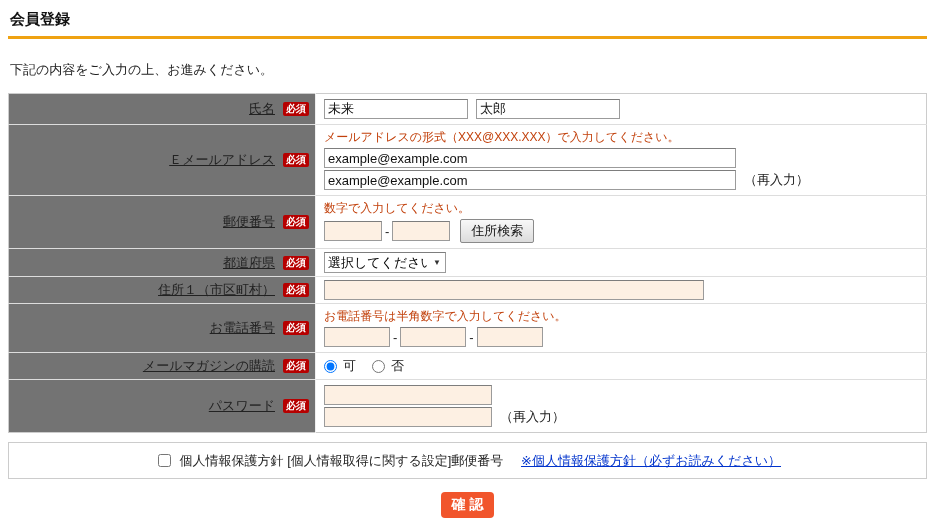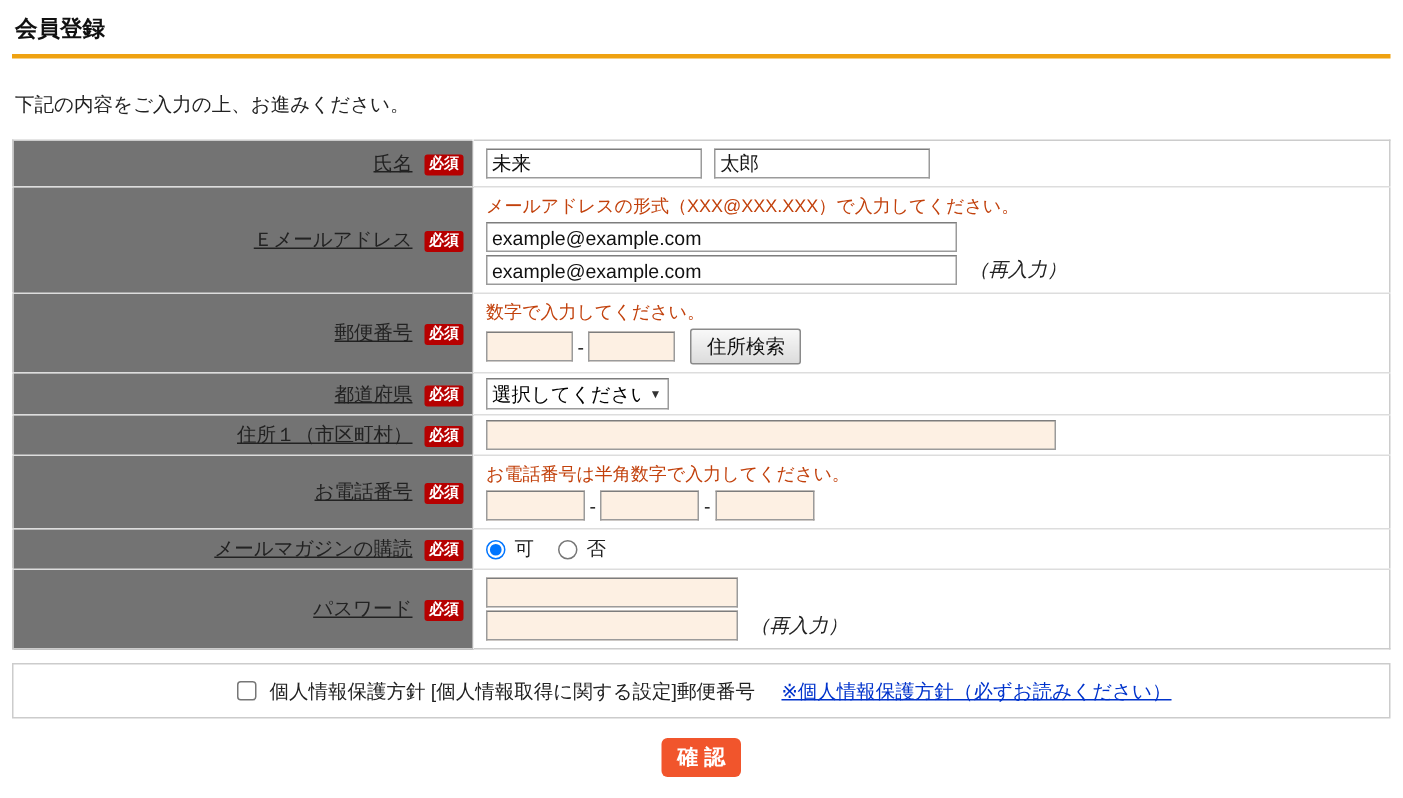--- a/index.html
+++ b/index.html
@@ -28,30 +28,30 @@
 
   .req {
     display: inline-block; background: #b60000; color: #fff; font-size: 10px;
     font-weight: bold; padding: 1px 3px; border-radius: 2px; margin-left: 8px;
     vertical-align: 1px; line-height: 1.2;
   }
 
   .note { font-size: 12px; color: #c2410c; margin: 1px 0 2px; }
   .row-line { display: flex; align-items: center; margin: 2px 0; }
   .sep { margin: 0 3px; }
-  .aside-label { margin-left: 8px; font-style: italic; }
+  .aside-label { margin-left: 8px; }
 
   
   .ti {
     height: 20px; border: 1px solid #9b9b9b; border-top-color: #7d7d7d;
     padding: 1px 3px; font-size: 13px; font-family: inherit; background: #fff; color: #111;
   }
   .ti.empty { background: #fdf0e3; }
   .w-name  { width: 144px; margin-right: 8px; }
-  .w-email { width: 314px; }
+  .w-email { width: 412px; }
   .w-postal{ width: 58px; }
   .w-addr  { width: 380px; }
   .w-phone { width: 66px; }
   .w-pass  { width: 168px; }
 
   .btn-std {
     font-family: inherit; font-size: 13px; color: #111;
     background: linear-gradient(#f8f8f8, #dcdcdc); border: 1px solid #8a8a8a;
     padding: 2px 10px; margin-left: 10px; border-radius: 2px; cursor: pointer;
   }

